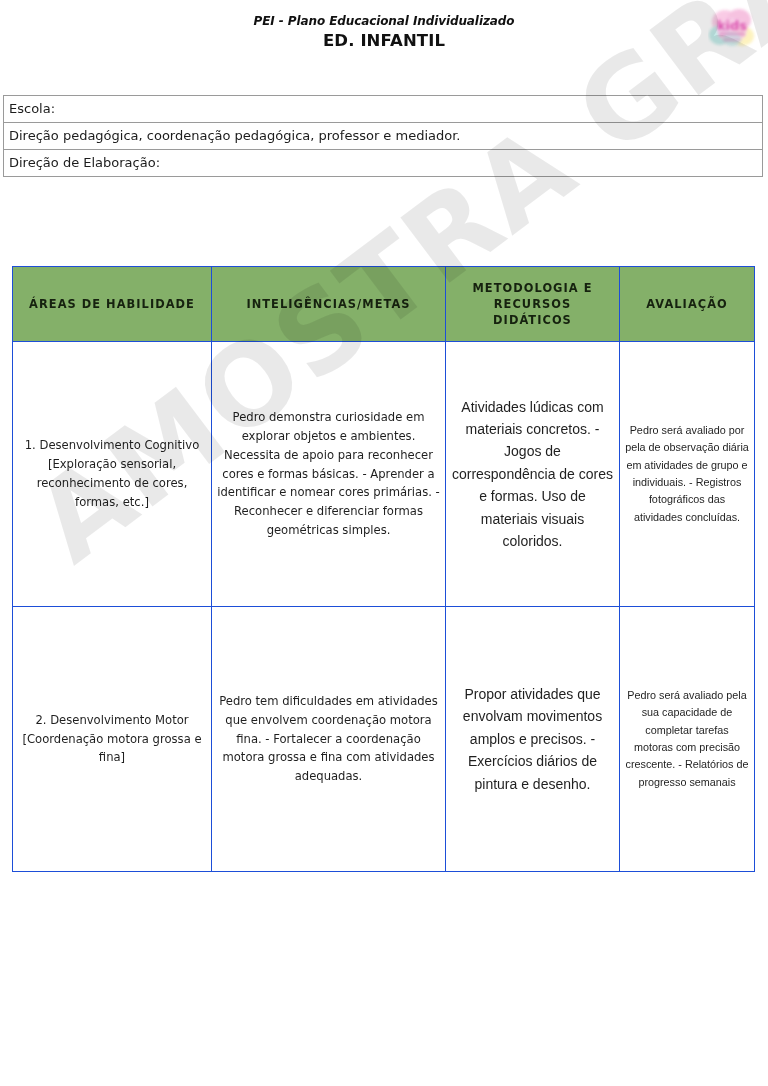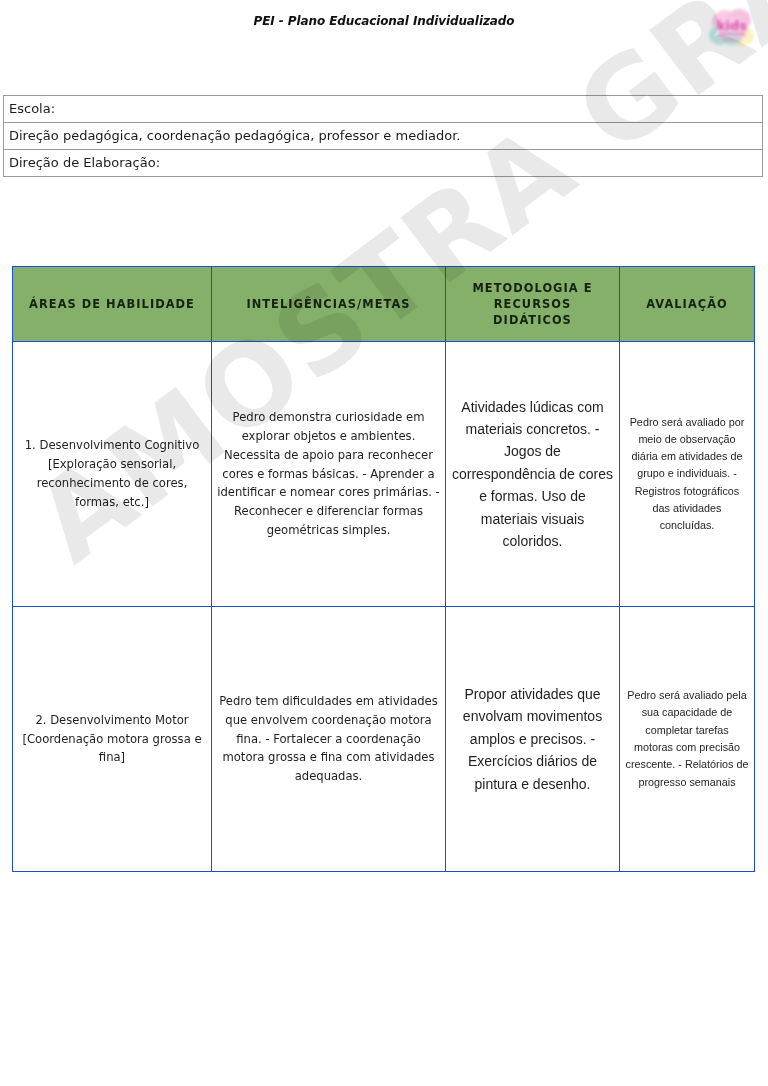--- a/index.html
+++ b/index.html
@@ -143,20 +143,21 @@
 </style>
 </head>
 <body>
 
 <div id="watermark-layer">
   <div id="watermark-text">AMOSTRA GRÁTIS</div>
 </div>
 
 <div id="doc-header">
   <div class="title-line" id="title-main">PEI - Plano Educacional Individualizado</div>
+  <div class="title-line" id="title-sub">ED. INFANTIL</div>
 </div>
 
 <div id="brand-logo">
   <svg width="48" height="46" viewBox="0 0 48 46" xmlns="http://www.w3.org/2000/svg">
     <defs>
       <filter id="soften" x="-30%" y="-30%" width="160%" height="160%">
         <feGaussianBlur stdDeviation="1.5"></feGaussianBlur>
       </filter>
     </defs>
     <g filter="url(#soften)" opacity="0.95">
@@ -202,21 +203,21 @@
       <th>INTELIGÊNCIAS/METAS</th>
       <th>METODOLOGIA E RECURSOS DIDÁTICOS</th>
       <th>AVALIAÇÃO</th>
     </tr>
   </thead>
   <tbody>
     <tr>
       <td class="cell-area">1. Desenvolvimento Cognitivo [Exploração sensorial, reconhecimento de cores, formas, etc.]</td>
       <td class="cell-goal">Pedro demonstra curiosidade em explorar objetos e ambientes. Necessita de apoio para reconhecer cores e formas básicas. - Aprender a identificar e nomear cores primárias. - Reconhecer e diferenciar formas geométricas simples.</td>
       <td class="cell-meth">Atividades lúdicas com materiais concretos. - Jogos de correspondência de cores e formas. Uso de materiais visuais coloridos.</td>
-      <td class="cell-eval">Pedro será avaliado por meio de observação diária em atividades de grupo e individuais. - Registros fotográficos das atividades concluídas.</td>
+      <td class="cell-eval">Pedro será avaliado por pela de observação diária em atividades de grupo e individuais. - Registros fotográficos das atividades concluídas.</td>
     </tr>
     <tr>
       <td class="cell-area">2. Desenvolvimento Motor [Coordenação motora grossa e fina]</td>
       <td class="cell-goal">Pedro tem dificuldades em atividades que envolvem coordenação motora fina. - Fortalecer a coordenação motora grossa e fina com atividades adequadas.</td>
       <td class="cell-meth">Propor atividades que envolvam movimentos amplos e precisos. - Exercícios diários de pintura e desenho.</td>
       <td class="cell-eval">Pedro será avaliado pela sua capacidade de completar tarefas motoras com precisão crescente. - Relatórios de progresso semanais</td>
     </tr>
   </tbody>
 </table>
 

